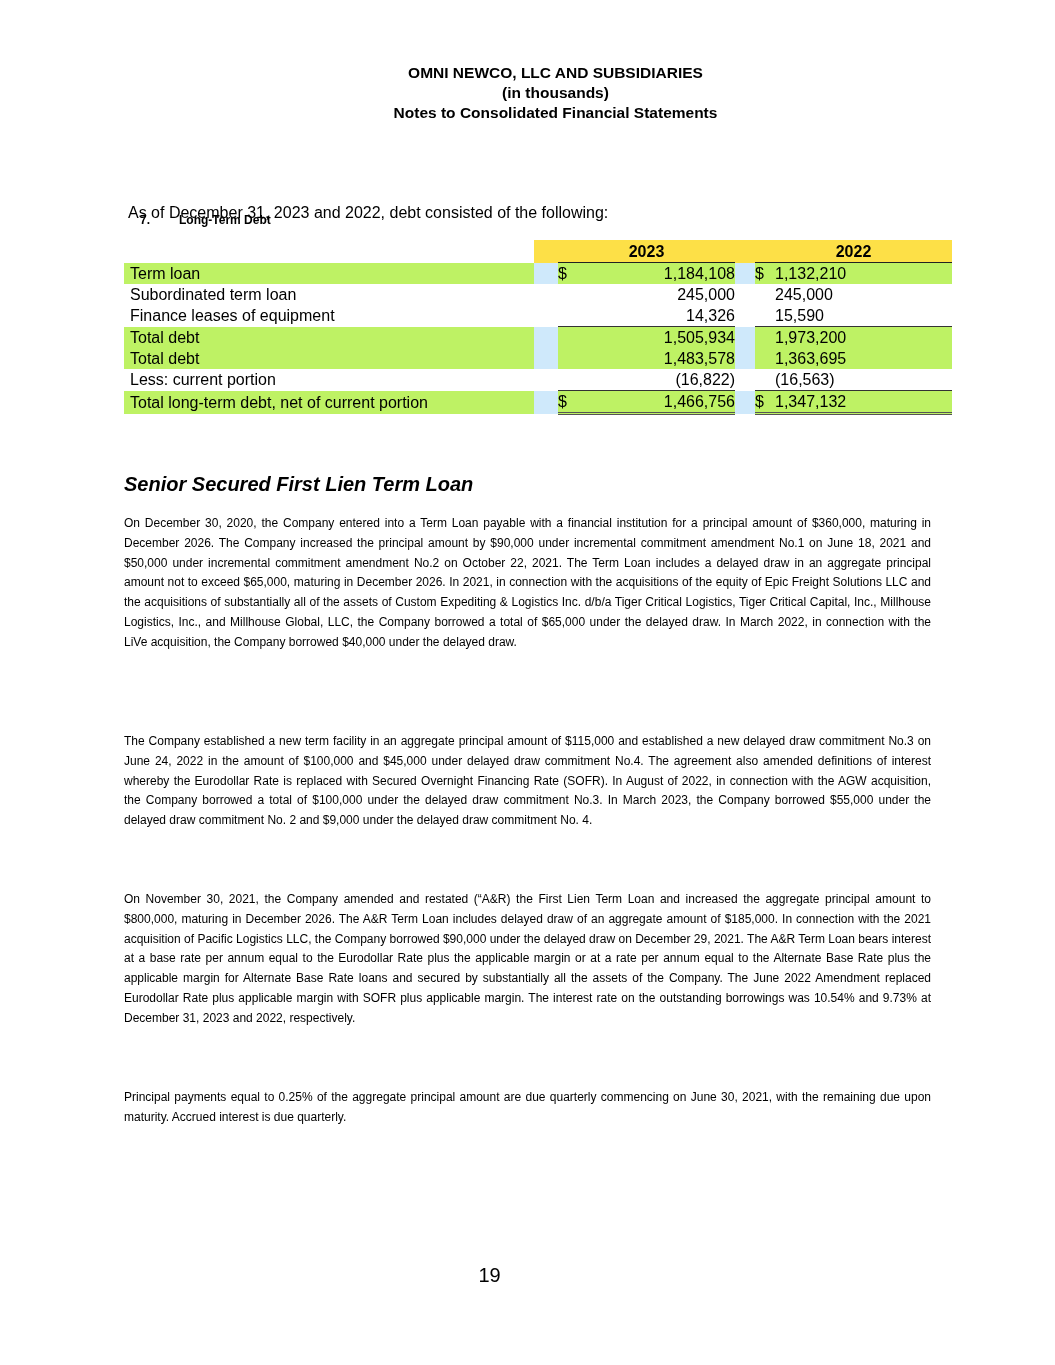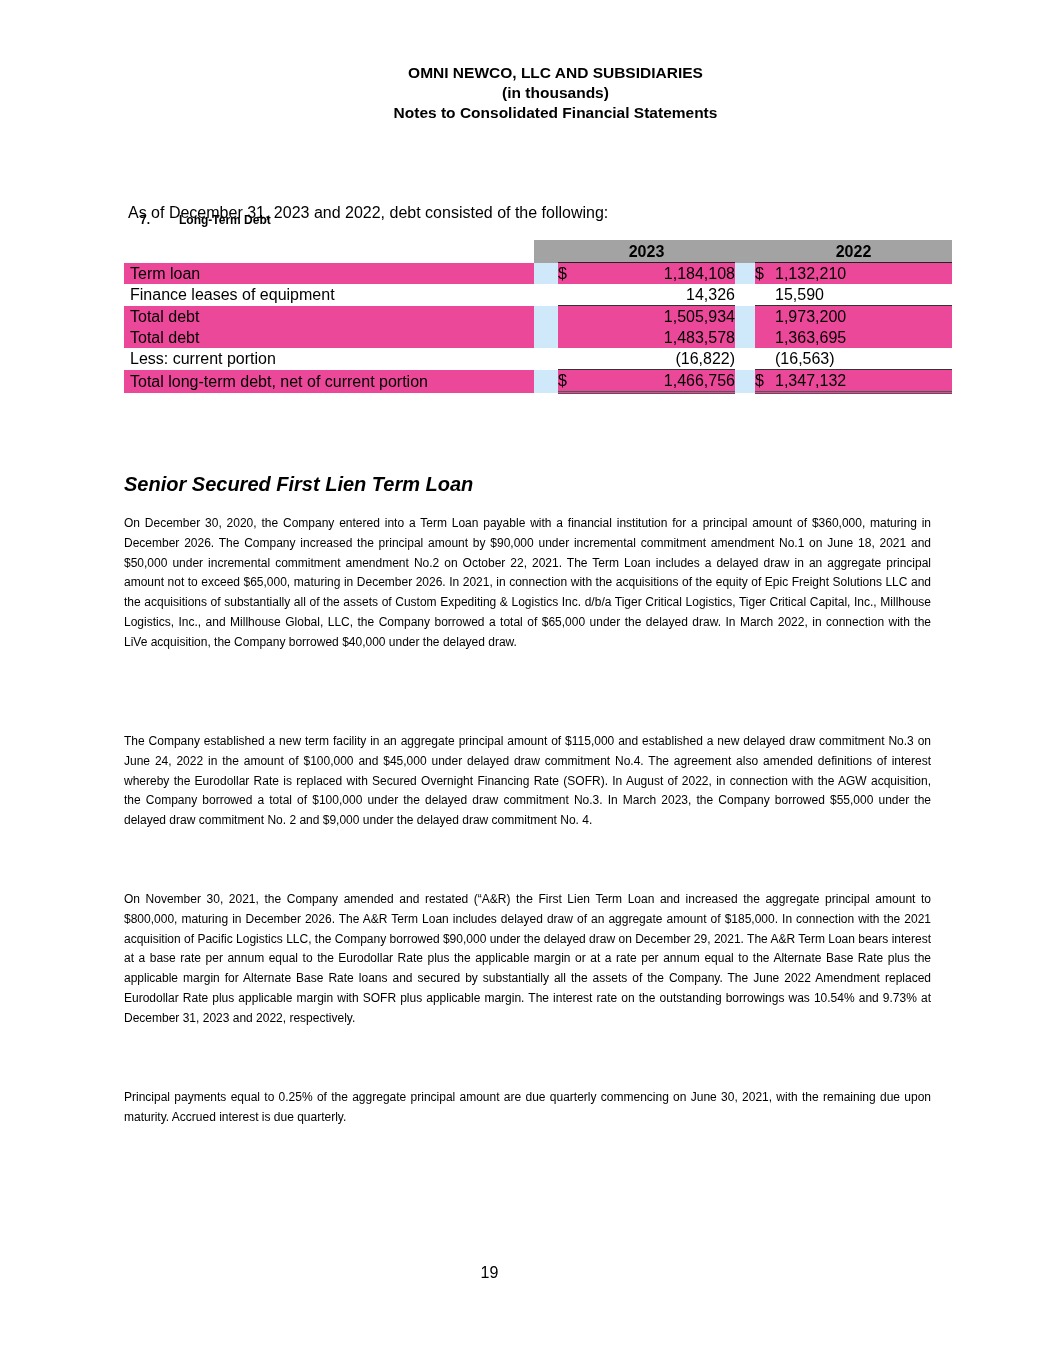--- a/index.html
+++ b/index.html
@@ -23,37 +23,37 @@
     position: absolute; top: 240px; left: 124px;
     border-collapse: collapse; font-size: 16px;
   }
   table.debt td { padding: 0; height: 21px; line-height: 21px; white-space: nowrap; }
   td.label { width: 404px; padding-left: 6px !important; }
   td.dollar { width: 20px; text-align: left; }
   td.val { width: 157px; text-align: right; }
   td.spacer { width: 20px; }
   td.dollar2 { width: 20px; text-align: left; }
   td.val2 { width: 177px; }
-  tr.shade td { background: #ec4899; }
-  tr.hdr td { font-weight: bold; text-align: center; background: #a3a3a3; height: 22px; }
+  tr.shade td { background: #bef264; }
+  tr.hdr td { font-weight: bold; text-align: center; background: #fde047; height: 22px; }
   tr.hdr td.yr { border-bottom: 1.5px solid #222; }
   tr.shade td.spacer, tr.shade td.gap2 { background: #cfe9fb; }
   td.gap2 { width: 24px; }
   .ul td.u { border-bottom: 1px solid #333; }
   .ul2 td.u { border-bottom: 3px double #555; }
   .subhead {
     position: absolute; top: 474px; left: 124px;
     font-weight: bold; font-style: italic; font-size: 20px; line-height: 20px;
   }
   .para {
     position: absolute; left: 124px; width: 807px;
     font-size: 12px; line-height: 19.8px; text-align: justify;
   }
   .page-num {
-    position: absolute; top: 1264px; left: 0; width: 979px; text-align: center; font-size: 16px;
+    position: absolute; top: 1264px; left: 0; width: 979px; text-align: center; font-size: 20px;
   }
 </style>
 </head>
 <body>
 
 <div class="header">
   <div>OMNI NEWCO, LLC AND SUBSIDIARIES</div>
   <div>(in thousands)</div>
   <div>Notes to Consolidated Financial Statements</div>
 </div>
@@ -74,20 +74,29 @@
     <td class="yr" colspan="2">2022</td>
   </tr>
   <tr class="shade">
     <td class="label">Term loan</td>
     <td class="gap2"></td>
     <td class="dollar">$</td>
     <td class="val">1,184,108</td>
     <td class="spacer"></td>
     <td class="dollar2">$</td>
     <td class="val2">1,132,210</td>
+  </tr>
+  <tr>
+    <td class="label">Subordinated term loan</td>
+    <td class="gap2"></td>
+    <td class="dollar"></td>
+    <td class="val">245,000</td>
+    <td class="spacer"></td>
+    <td class="dollar2"></td>
+    <td class="val2">245,000</td>
   </tr>
   <tr class="ul">
     <td class="label">Finance leases of equipment</td>
     <td class="gap2"></td>
     <td class="dollar u"></td>
     <td class="val u">14,326</td>
     <td class="spacer"></td>
     <td class="dollar2 u"></td>
     <td class="val2 u">15,590</td>
   </tr>

